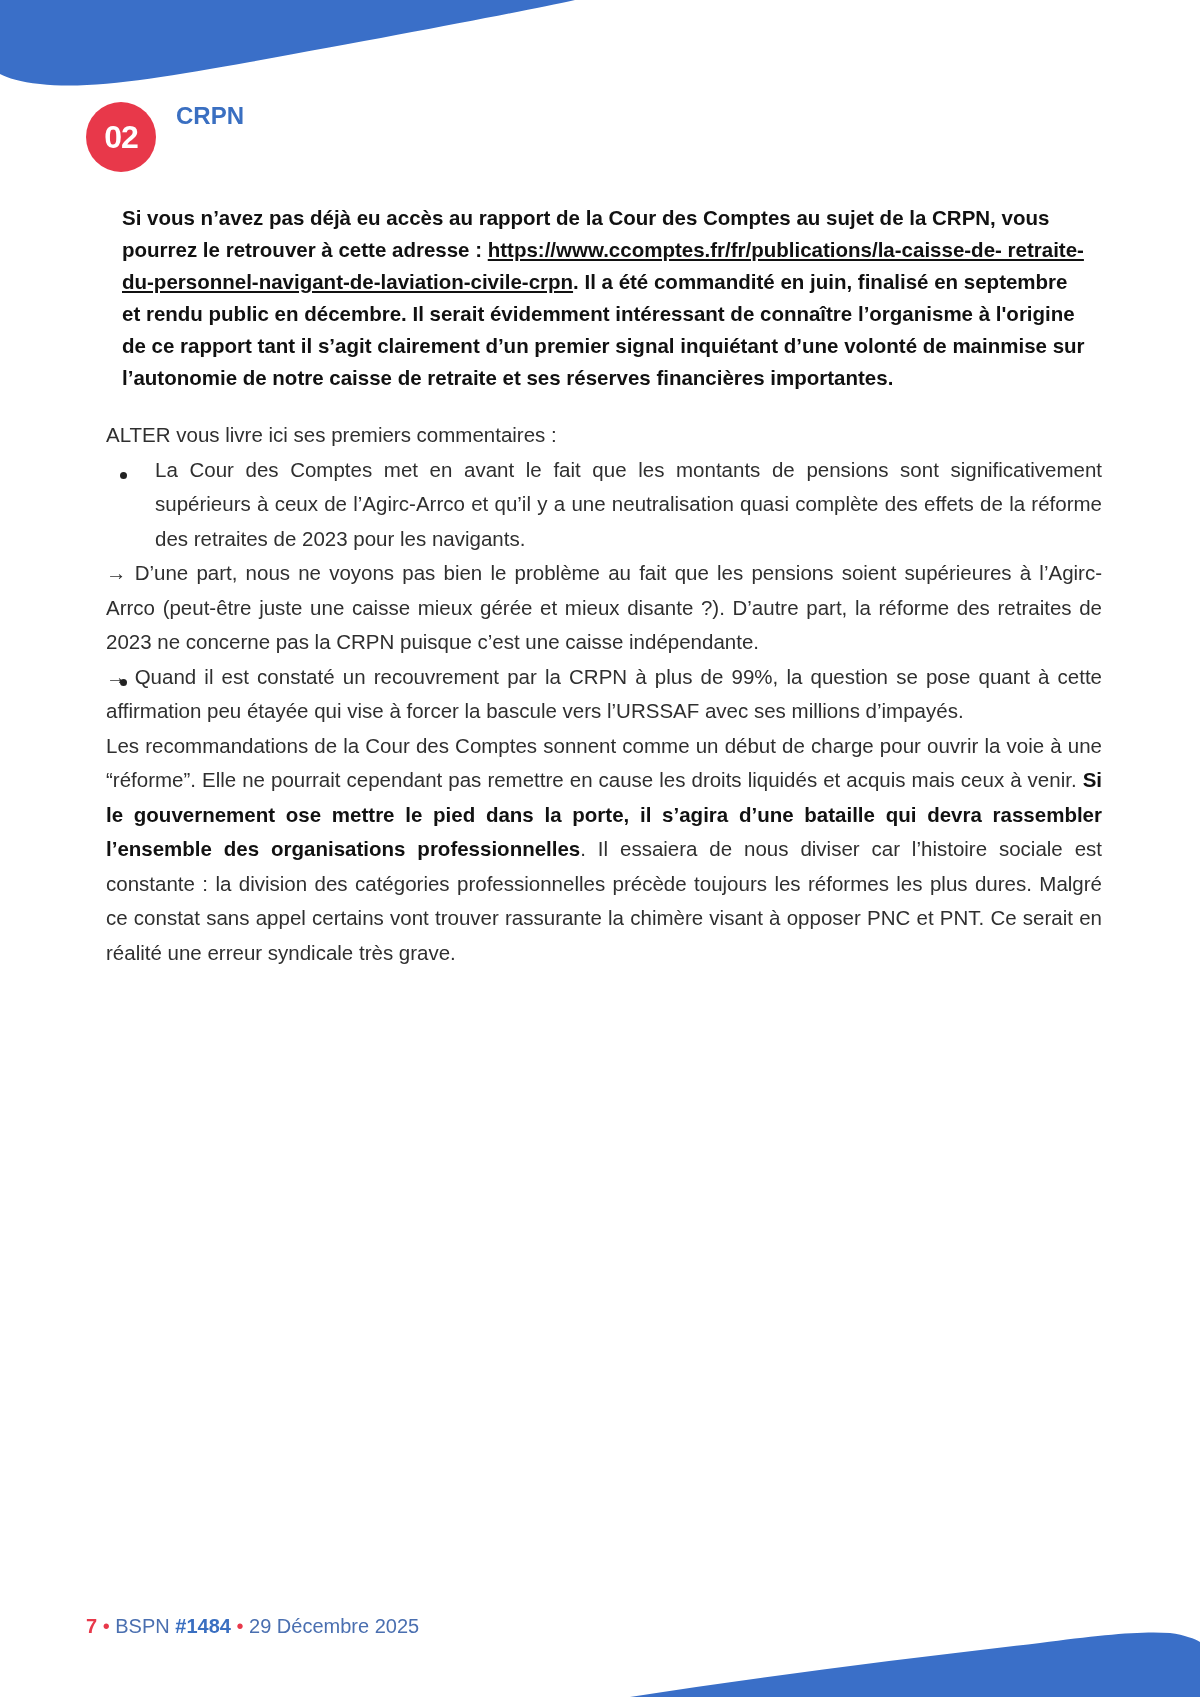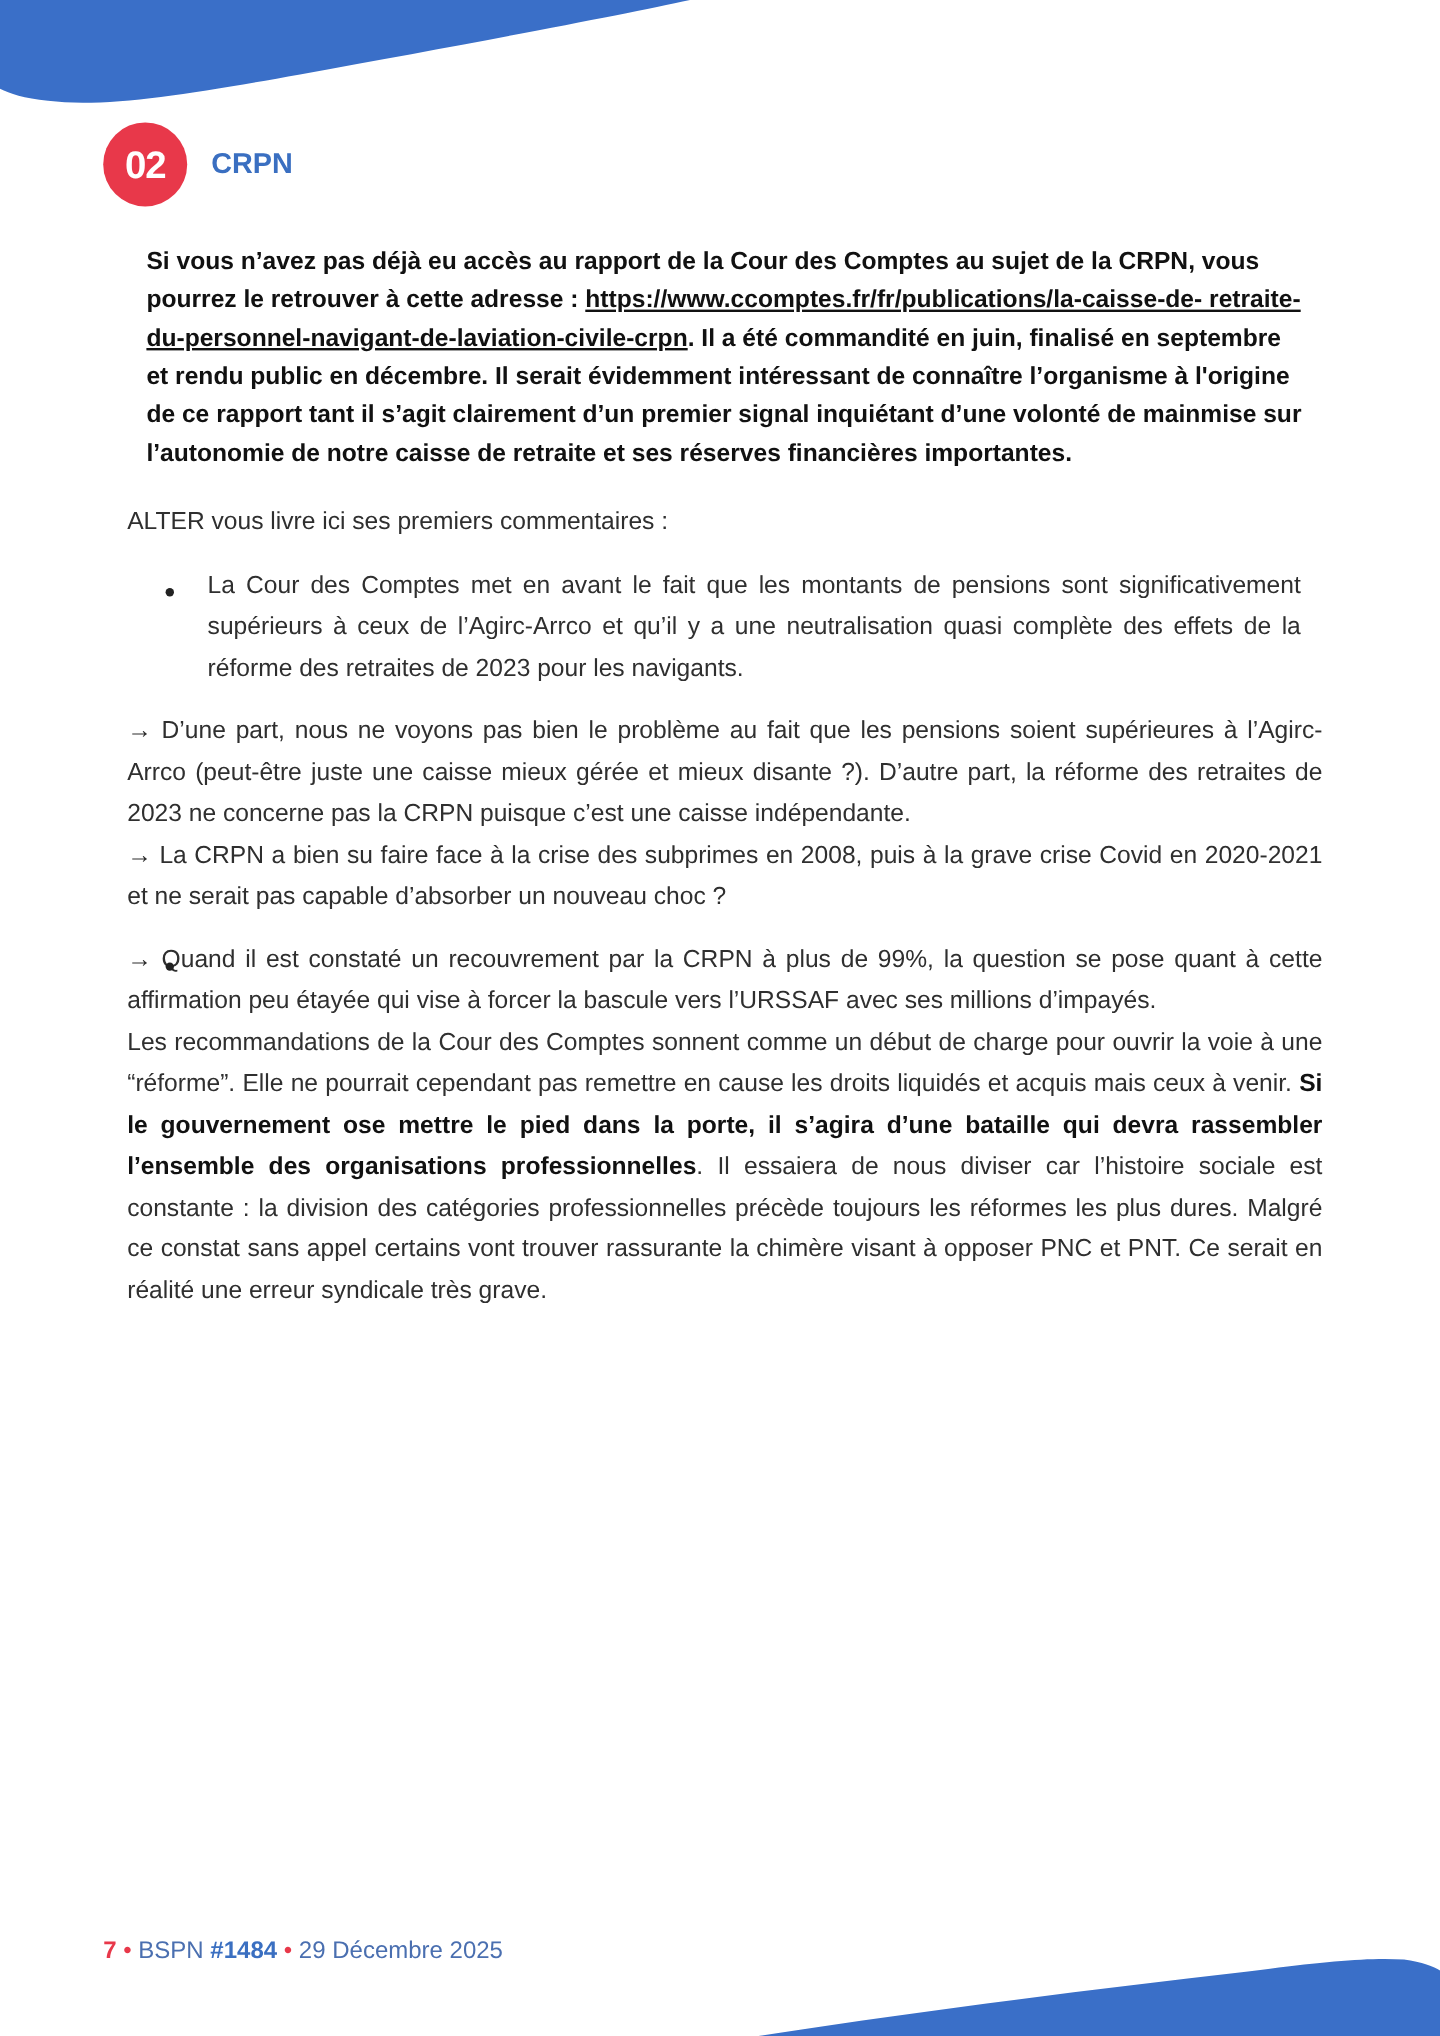--- a/index.html
+++ b/index.html
@@ -4,35 +4,35 @@
   <style>
     html, body { margin: 0; padding: 0; background: #ffffff; }
     body {
       width: 1200px; height: 1697px; position: relative; overflow: hidden;
       font-family: "Liberation Sans", sans-serif; color: #2b2b2b;
     }
     .wave { position: absolute; display: block; }
     .wave-top { left: 0; top: 0; }
     .wave-bottom { left: 0; bottom: 0; }
 
-    .section-head { position: absolute; left: 86px; top: 102px; display: flex; align-items: center; }
+    .section-head { position: absolute; left: 86px; top: 102px; display: flex; }
     .badge {
       width: 70px; height: 70px; border-radius: 50%; background: #e8384a;
       color: #fff; font-weight: 700; font-size: 32px; display: flex; align-items: center; justify-content: center;
       letter-spacing: -1px;
     }
     .section-title { margin-left: 20px; color: #3a6fc1; font-weight: 700; font-size: 24px; }
 
     .content { position: absolute; left: 106px; top: 186px; width: 996px; }
     .intro { font-weight: 700; color: #111; font-size: 20.5px; line-height: 32px; margin: 16px; }
     .intro a { color: #111; text-decoration: underline; }
 
     p.body { font-size: 20.5px; line-height: 34.5px; margin: 0; color: #2f2f2f; text-align: justify; }
     p.lead { margin-top: 24px; }
-    ul.bullets { list-style: none; margin: 18px; padding: 0; }
+    ul.bullets { list-style: none; margin: 0; padding: 0; }
     ul.bullets li {
       position: relative; padding-left: 49px; font-size: 20.5px; line-height: 34.5px; color: #2f2f2f; text-align: justify;
     }
     ul.bullets li .dot {
       position: absolute; left: 14px; top: 19px; width: 7px; height: 7px; border-radius: 50%; background: #222;
     }
     .mt8 { margin-top: 8px; }
     .mt14 { margin-top: 14px; }
     .mt30 { margin-top: 30px; }
     strong { color: #111; font-weight: 700; }
@@ -64,21 +64,20 @@
   <p class="body lead">ALTER vous livre ici ses premiers commentaires :</p>
 
   <ul class="bullets mt8">
     <li>
       <span class="dot"></span>
       <span>La Cour des Comptes met en avant le fait que les montants de pensions sont significativement supérieurs à ceux de l’Agirc-Arrco et qu’il y a une neutralisation quasi complète des effets de la réforme des retraites de 2023 pour les navigants.</span>
     </li>
   </ul>
   <p class="body mt14">→ D’une part, nous ne voyons pas bien le problème au fait que les pensions soient supérieures à l’Agirc-Arrco (peut-être juste une caisse mieux gérée et mieux disante ?). D’autre part, la réforme des retraites de 2023 ne concerne pas la CRPN puisque c’est une caisse indépendante.</p>
 
-  <p class="body mt14">→ La CRPN a bien su faire face à la crise des subprimes en 2008, puis à la grave crise Covid en 2020-2021 et ne serait pas capable d’absorber un nouveau choc ?</p>
 
   <ul class="bullets mt30">
     <li>
       <span class="dot"></span>
     </li>
   </ul>
   <p class="body mt30">→ Quand il est constaté un recouvrement par la CRPN à plus de 99%, la question se pose quant à cette affirmation peu étayée qui vise à forcer la bascule vers l’URSSAF avec ses millions d’impayés.</p>
 
   <p class="body mt8">
     <span>Les recommandations de la Cour des Comptes sonnent comme un début de charge pour ouvrir la voie à une “réforme”. Elle ne pourrait cependant pas remettre en cause les droits liquidés et acquis mais ceux à venir. </span><strong>Si le gouvernement ose mettre le pied dans la porte, il s’agira d’une bataille qui devra rassembler l’ensemble des organisations professionnelles</strong><span>. Il essaiera de nous diviser car l’histoire sociale est constante : la division des catégories professionnelles précède toujours les réformes les plus dures. Malgré ce constat sans appel certains vont trouver rassurante la chimère visant à opposer PNC et PNT. Ce serait en réalité une erreur syndicale très grave.</span>

